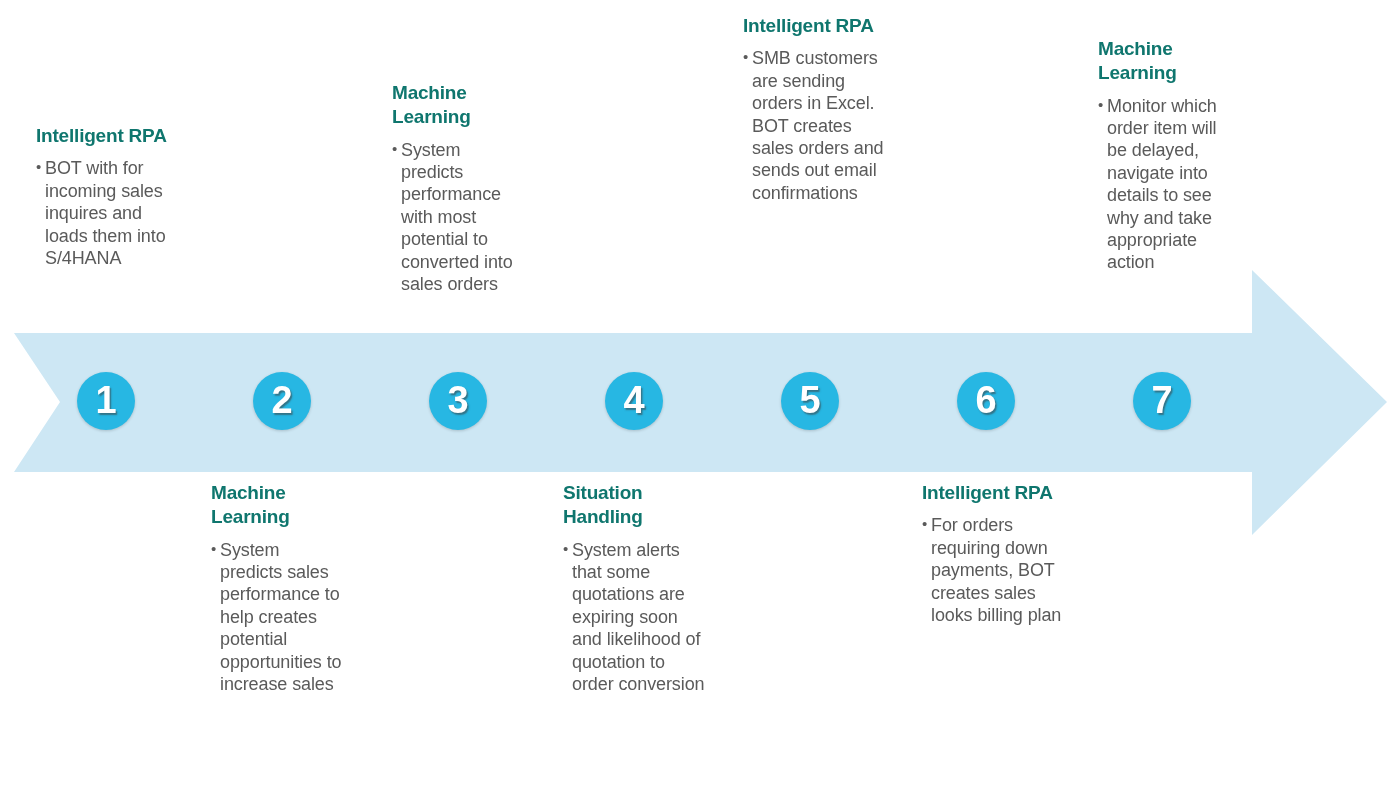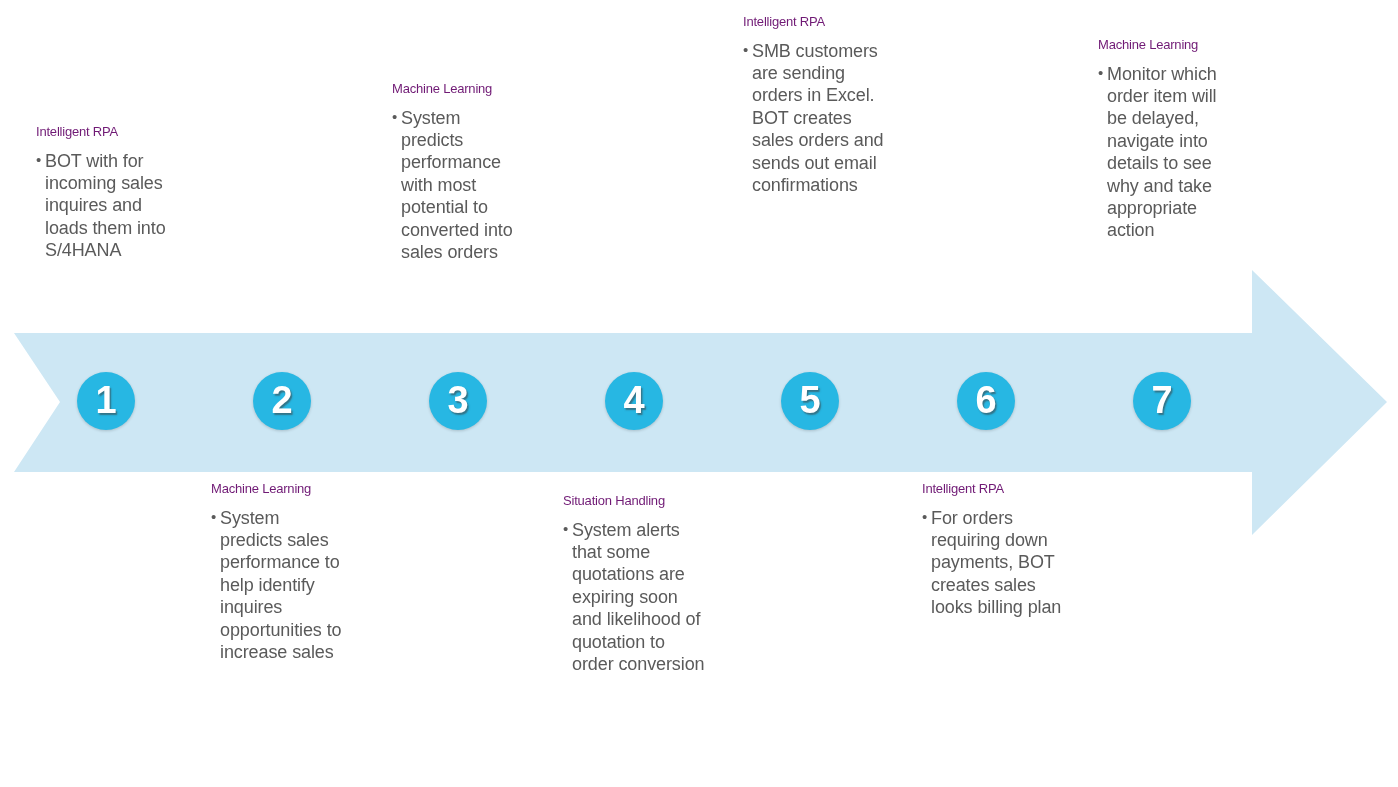--- a/index.html
+++ b/index.html
@@ -55,23 +55,23 @@
     margin-top: -2px;
   }
 
   
   .block {
     position: absolute;
     width: 136px;
   }
   .block .heading {
     font-family: "Liberation Sans", sans-serif;
-    font-size: 13px;
-    font-weight: normal;
-    color: #701a75;
+    font-size: 19px;
+    font-weight: bold;
+    color: #0f766e;
     line-height: 1.28;
     letter-spacing: -0.2px;
     margin: 0 0 9px 0;
     white-space: normal;
   }
   .block .bullet-row {
     display: flex;
     align-items: flex-start;
     font-family: "Liberation Sans", sans-serif;
     font-size: 18px;
@@ -133,33 +133,33 @@
     <div class="bullet-row">
       <span class="bullet-dot">•</span>
       <span class="bullet-text">BOT with for incoming sales inquires and loads them into S/4HANA</span>
     </div>
   </div>
 
   <div class="block below" style="left:211px; top:481px; width:131px;">
     <div class="heading">Machine Learning</div>
     <div class="bullet-row">
       <span class="bullet-dot">•</span>
-      <span class="bullet-text">System predicts sales performance to help identify inquires opportunities to increase sales</span>
+      <span class="bullet-text">System predicts sales performance to help creates potential opportunities to increase sales</span>
     </div>
   </div>
 
   <div class="block above" style="left:392px; top:81px; width:134px;">
     <div class="heading">Machine Learning</div>
     <div class="bullet-row">
       <span class="bullet-dot">•</span>
       <span class="bullet-text">System predicts performance with most potential to converted into sales orders</span>
     </div>
   </div>
 
-  <div class="block below" style="left:563px; top:481px; width:145px;margin-top:12px;">
+  <div class="block below" style="left:563px; top:481px; width:145px;">
     <div class="heading">Situation Handling</div>
     <div class="bullet-row">
       <span class="bullet-dot">•</span>
       <span class="bullet-text">System alerts that some quotations are expiring soon and likelihood of quotation to order conversion</span>
     </div>
   </div>
 
   <div class="block above" style="left:743px; top:14px; width:150px;">
     <div class="heading">Intelligent RPA</div>
     <div class="bullet-row">

